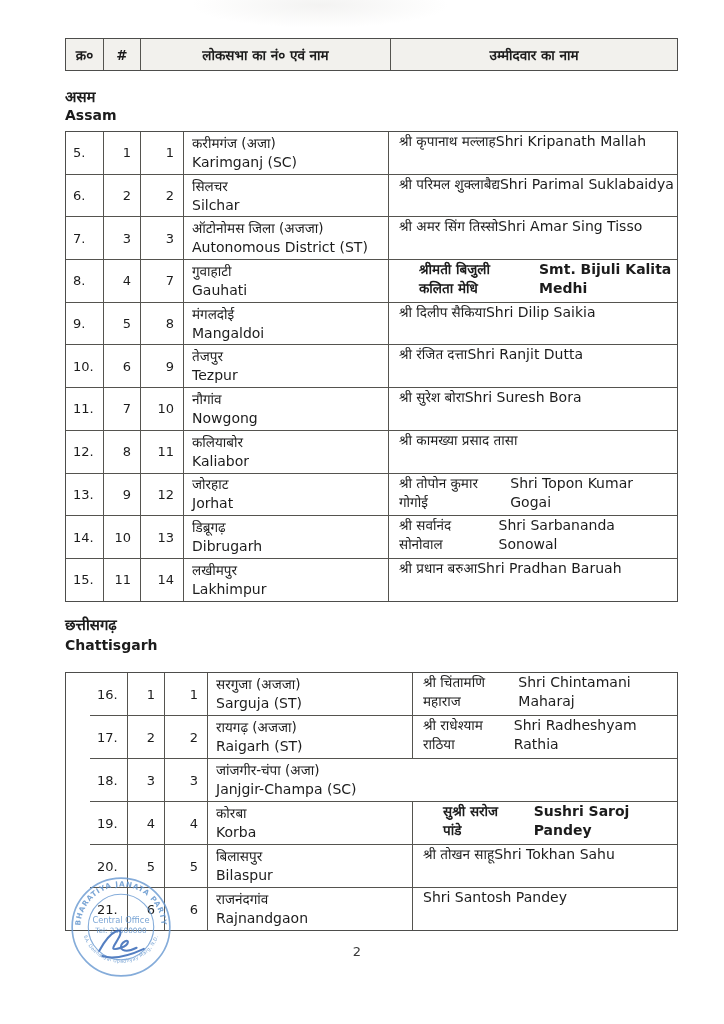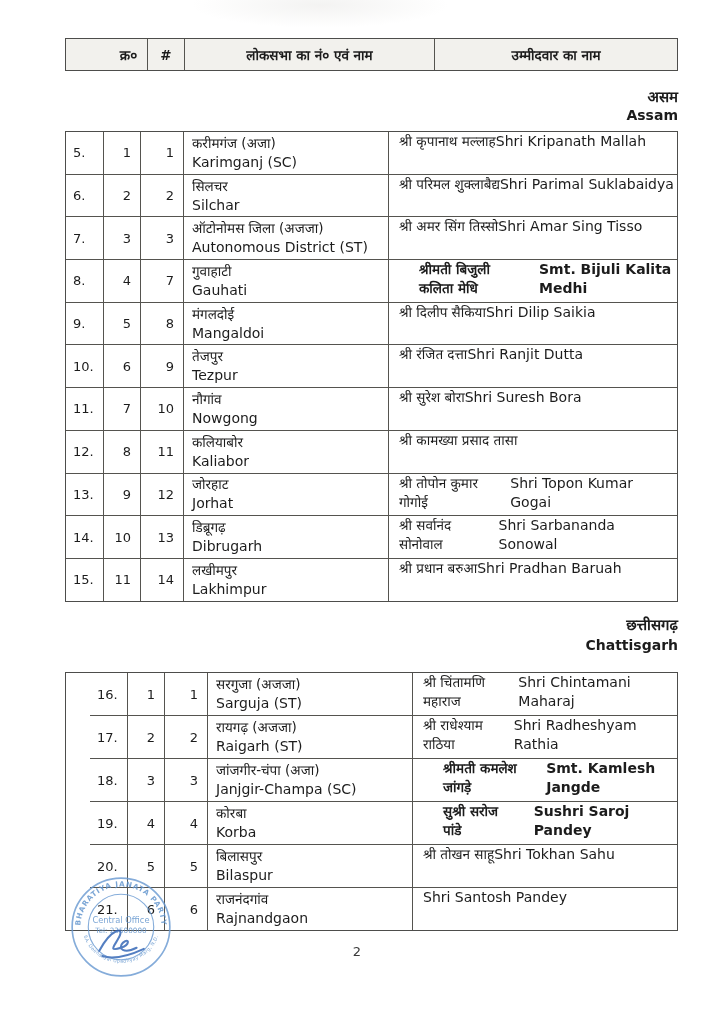--- a/index.html
+++ b/index.html
@@ -26,28 +26,28 @@
   .c-serial{width:38px;align-items:center;padding-left:7px;font-size:13px;}
   .c-n1{width:37px;align-items:center;justify-content:flex-end;padding-right:9px;font-size:13px;}
   .c-n2{width:43px;align-items:center;justify-content:flex-end;padding-right:9px;font-size:13px;}
   .c-const{width:205px;flex-direction:column;justify-content:center;padding-left:8px;}
   .c-cand{flex:1;flex-direction:row;justify-content:flex-start;padding-left:10px;}
   .hi{font-size:13.5px;line-height:19px;display:block;}
   .en{font-size:14px;line-height:19px;display:block;}
   .row.bold .c-cand .hi,.row.bold .c-cand .en{font-weight:700;margin-left:20px;}
   
   .header-tbl{top:38px;height:33px;background:#f2f1ed;font-weight:700;}
-  .header-tbl .row{height:31px;padding-left:44px;}
+  .header-tbl .row{height:31px;}
   .header-tbl .cell{align-items:center;font-size:13.5px;}
   .h-serial{width:38px;justify-content:center;}
   .h-hash{width:37px;justify-content:center;}
   .h-const{width:250px;justify-content:center;}
   .h-cand{flex:1;justify-content:center;}
   
-  .sec-title{position:absolute;left:65px;width:613px;text-align:right;font-weight:700;}
+  .sec-title{position:absolute;left:65px;width:613px;text-align:left;font-weight:700;}
   .sec-title.hi-t{font-size:15px;}
   .sec-title.en-t{font-size:14px;}
   #assam-hi{top:86px;} #assam-en{top:107px;}
   #chat-hi{top:614px;} #chat-en{top:637px;}
   
   #tbl-assam{top:131px;} #tbl-assam .row{height:41.7px;}
   #tbl-chat{top:672px;padding-left:24px;} #tbl-chat .row{height:42px;}
   
   .page-num{position:absolute;top:944px;left:0;width:714px;text-align:center;font-size:13px;color:#3a3a3a;}
   
@@ -257,24 +257,20 @@
       </div>
     </div>
 
     <div class="row bold">
       <div class="cell c-serial">18.</div>
       <div class="cell c-n1">3</div>
       <div class="cell c-n2">3</div>
       <div class="cell c-const">
         <span class="hi">जांजगीर-चंपा (अजा)</span>
         <span class="en">Janjgir-Champa (SC)</span>
-      </div>
-      <div class="cell c-cand">
-        <span class="hi">श्रीमती कमलेश जांगड़े</span>
-        <span class="en">Smt. Kamlesh Jangde</span>
       </div>
     </div>
 
     <div class="row bold">
       <div class="cell c-serial">19.</div>
       <div class="cell c-n1">4</div>
       <div class="cell c-n2">4</div>
       <div class="cell c-const">
         <span class="hi">कोरबा</span>
         <span class="en">Korba</span>

